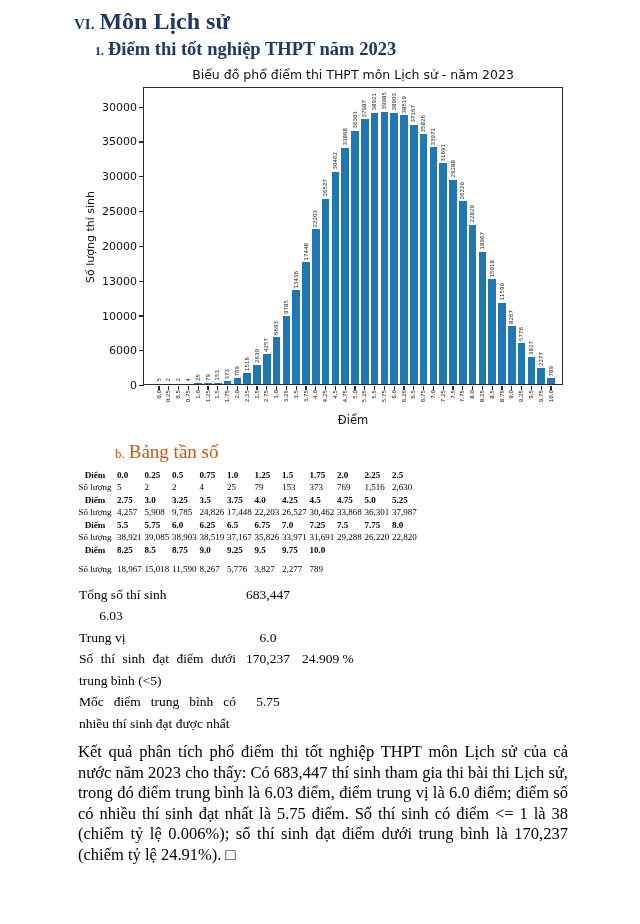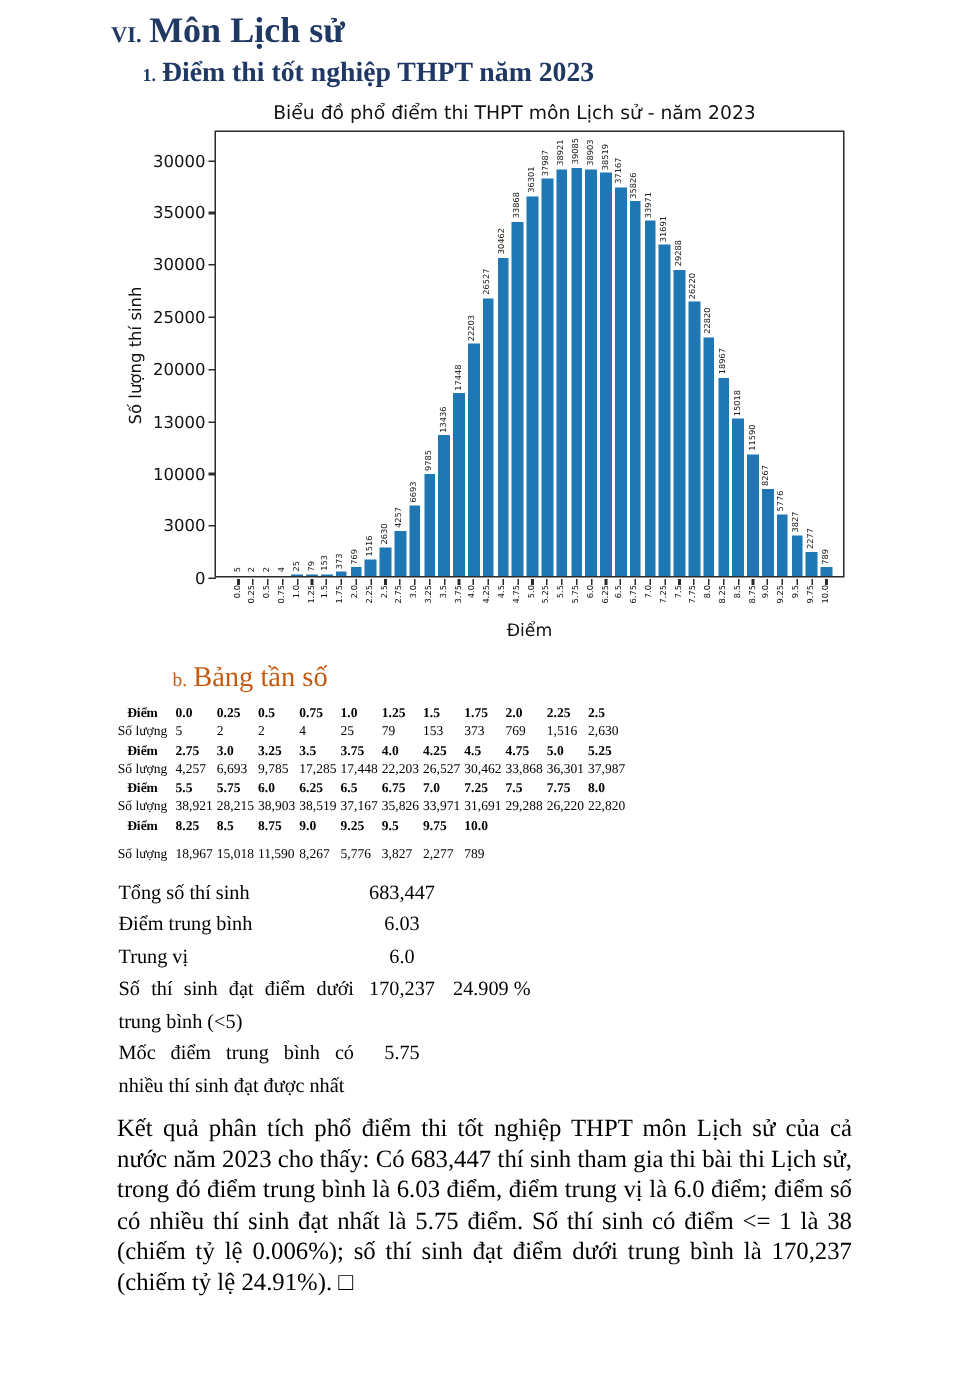--- a/index.html
+++ b/index.html
@@ -14,21 +14,21 @@
   .h2 { margin:5px 0 0 95px; color:#1f3864; font-weight:bold; font-size:18.5px; line-height:1.15; }
   .h2 .pfx { font-size:12px; margin-right:4px; }
   .h3 { color:#c55a11; font-weight:normal; font-size:19px; line-height:1.15; margin-left:115px; }
   .h3 .pfx { font-size:13px; margin-right:4px; }
   .h3a { margin-top:5px; }
   .h3b { margin-top:10px; }
   .h3c { margin-top:12px; }
   
   .chart { position:relative; width:640px; height:362px; margin-top:8px;
            font-family:"DejaVu Sans", sans-serif; }
-  .chart-title { position:absolute; left:133px; top:-2px; width:420px; text-align:center;
+  .chart-title { position:absolute; left:143px; top:-2px; width:420px; text-align:center;
                  font-size:12.5px; color:#111; }
   .plot { position:absolute; left:143px; top:18px; width:420px; height:298px;
           border:1.2px solid #2b2b2b; background:#fff; }
   .bar { position:absolute; bottom:0; background:#1f77b4; }
   .vtext { writing-mode:vertical-rl; transform:rotate(180deg); }
   .bar-label { position:absolute; font-size:5.5px; line-height:7px; color:#222; white-space:nowrap; }
   .xtick-label { position:absolute; top:302px; font-size:5.5px; line-height:7px; color:#111; white-space:nowrap; }
   .xtick-mark { position:absolute; top:298px; width:1.2px; height:4px; background:#2b2b2b; }
   .ytick-mark { position:absolute; left:-5px; width:5px; height:1.2px; background:#2b2b2b; }
   .ytick-label { position:absolute; left:-48px; width:41px; text-align:right;
@@ -70,21 +70,21 @@
   </div>
 
 
   <div class="chart">
     <div class="chart-title">Biểu đồ phổ điểm thi THPT môn Lịch sử - năm 2023</div>
     <div class="plot">
         <div class="ylabel vtext">Số lượng thí sinh</div>
         <div class="ytick-mark" style="top: 297.4px;"></div>
         <div class="ytick-label" style="top: 291.5px;">0</div>
         <div class="ytick-mark" style="top: 262.587px;"></div>
-        <div class="ytick-label" style="top: 256.687px;">3000</div>
+        <div class="ytick-label" style="top: 256.687px;">6000</div>
         <div class="ytick-mark" style="top: 227.774px;"></div>
         <div class="ytick-label" style="top: 221.874px;">10000</div>
         <div class="ytick-mark" style="top: 192.961px;"></div>
         <div class="ytick-label" style="top: 187.061px;">13000</div>
         <div class="ytick-mark" style="top: 158.148px;"></div>
         <div class="ytick-label" style="top: 152.248px;">20000</div>
         <div class="ytick-mark" style="top: 123.335px;"></div>
         <div class="ytick-label" style="top: 117.435px;">25000</div>
         <div class="ytick-mark" style="top: 88.5215px;"></div>
         <div class="ytick-label" style="top: 82.6215px;">30000</div>
@@ -303,23 +303,23 @@
         <span class="freq-cell">4.0</span>
         <span class="freq-cell">4.25</span>
         <span class="freq-cell">4.5</span>
         <span class="freq-cell">4.75</span>
         <span class="freq-cell">5.0</span>
         <span class="freq-cell">5.25</span>
       </div>
       <div class="freq-row count">
         <span class="freq-cell head">Số lượng</span>
         <span class="freq-cell">4,257</span>
-        <span class="freq-cell">6,693</span>
+        <span class="freq-cell">5,908</span>
         <span class="freq-cell">9,785</span>
-        <span class="freq-cell">17,285</span>
+        <span class="freq-cell">24,826</span>
         <span class="freq-cell">17,448</span>
         <span class="freq-cell">22,203</span>
         <span class="freq-cell">26,527</span>
         <span class="freq-cell">30,462</span>
         <span class="freq-cell">33,868</span>
         <span class="freq-cell">36,301</span>
         <span class="freq-cell">37,987</span>
       </div>
       <div class="freq-row score">
         <span class="freq-cell head">Điểm</span>
@@ -331,21 +331,21 @@
         <span class="freq-cell">6.75</span>
         <span class="freq-cell">7.0</span>
         <span class="freq-cell">7.25</span>
         <span class="freq-cell">7.5</span>
         <span class="freq-cell">7.75</span>
         <span class="freq-cell">8.0</span>
       </div>
       <div class="freq-row count">
         <span class="freq-cell head">Số lượng</span>
         <span class="freq-cell">38,921</span>
-        <span class="freq-cell">28,215</span>
+        <span class="freq-cell">39,085</span>
         <span class="freq-cell">38,903</span>
         <span class="freq-cell">38,519</span>
         <span class="freq-cell">37,167</span>
         <span class="freq-cell">35,826</span>
         <span class="freq-cell">33,971</span>
         <span class="freq-cell">31,691</span>
         <span class="freq-cell">29,288</span>
         <span class="freq-cell">26,220</span>
         <span class="freq-cell">22,820</span>
       </div>
@@ -373,21 +373,20 @@
       </div>
     </div>
 
 
   <div class="stats">
       <div class="stat-row">
         <span class="stat-label">Tổng số thí sinh</span>
         <span class="stat-value">683,447</span>
       </div>
       <div class="stat-row">
-        <span class="stat-label">Điểm trung bình</span>
         <span class="stat-value">6.03</span>
       </div>
       <div class="stat-row">
         <span class="stat-label">Trung vị</span>
         <span class="stat-value">6.0</span>
       </div>
       <div class="stat-row">
         <span class="stat-label">Số thí sinh đạt điểm dưới trung bình (&lt;5)</span>
         <span class="stat-value">170,237</span>
         <span class="stat-pct">24.909 %</span>

